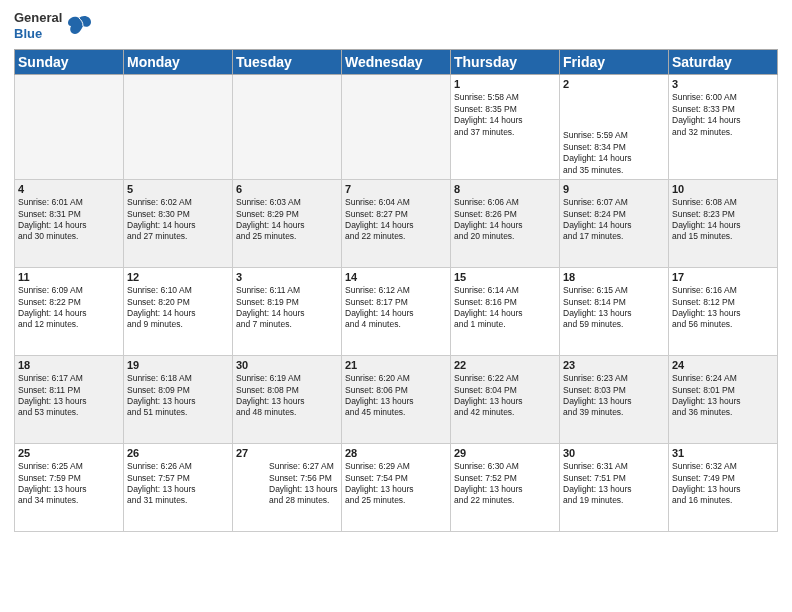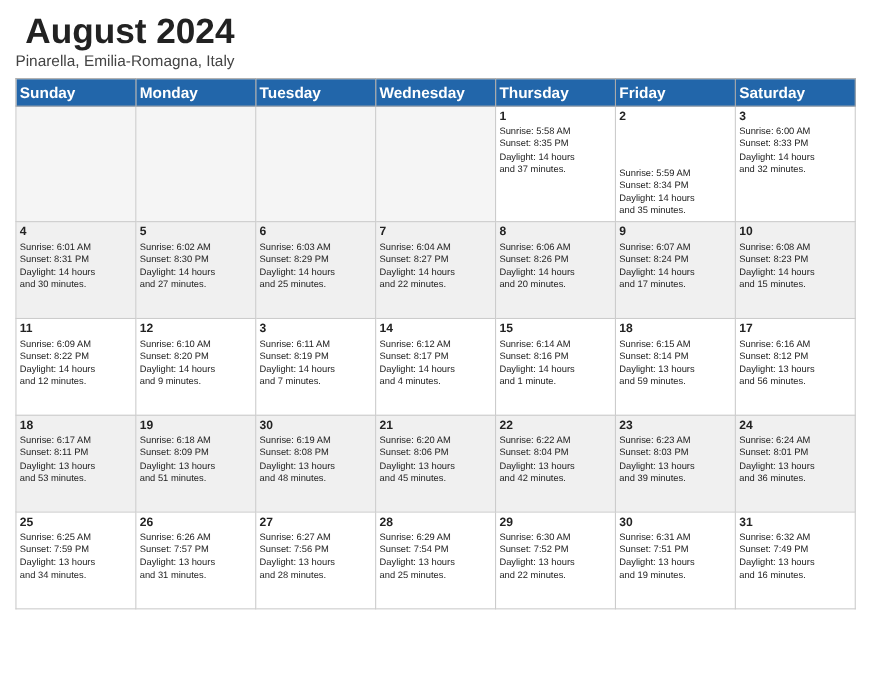--- a/index.html
+++ b/index.html
@@ -79,23 +79,33 @@
       font-size: 8.5px;
       line-height: 1.35;
       color: #222;
     }
   </style>
 </head>
 <body>
 
 <div class="page">
   <div class="header">
-    <div class="title-block">
-      <div class="month-title">August 2024</div>
-      <div class="location-title">Pinarella, Emilia-Romagna, Italy</div>
+    <div class="logo">
+      <div>
+        <div style="display:flex;align-items:center;">
+          <div>
+            <div class="logo-general" style="font-size:13px;font-weight:bold;color:#333;line-height:1.2;">General</div>
+            <div class="logo-blue" style="font-size:13px;font-weight:bold;color:#2266aa;line-height:1.2;">Blue</div>
+          </div>
+          <svg width="28" height="28" viewBox="0 0 28 28" style="margin-left:3px;">
+            <path d="M14 6 C18 2, 26 4, 26 10 C26 14, 22 16, 18 14 C16 18, 14 22, 10 22 C6 22, 4 18, 6 14 C2 14, 2 8, 6 6 C9 4, 12 5, 14 6Z" fill="#2266aa"></path>
+            <path d="M14 6 C16 8, 18 10, 18 14" fill="none" stroke="#fff" stroke-width="1"></path>
+          </svg>
+        </div>
+      </div>
     </div>
   </div>
 
   <table class="calendar">
     <thead>
       <tr>
       <th>Sunday</th>
           <th>Monday</th>
           <th>Tuesday</th>
           <th>Wednesday</th>
@@ -295,21 +305,21 @@
           </td>
           <td>
             <span class="day-num">26</span>
             <div class="day-info" style="white-space: pre-line;">Sunrise: 6:26 AM
 Sunset: 7:57 PM
 Daylight: 13 hours
 and 31 minutes.</div>
           </td>
           <td>
             <span class="day-num">27</span>
-            <div class="day-info" style="white-space: pre-line;">Sunrise: 6:27 AM
+            <div class="day-info" style="white-space: pre-line; margin-left: 33px;">Sunrise: 6:27 AM
 Sunset: 7:56 PM
 Daylight: 13 hours
 and 28 minutes.</div>
           </td>
           <td>
             <span class="day-num">28</span>
             <div class="day-info" style="white-space: pre-line;">Sunrise: 6:29 AM
 Sunset: 7:54 PM
 Daylight: 13 hours
 and 25 minutes.</div>

